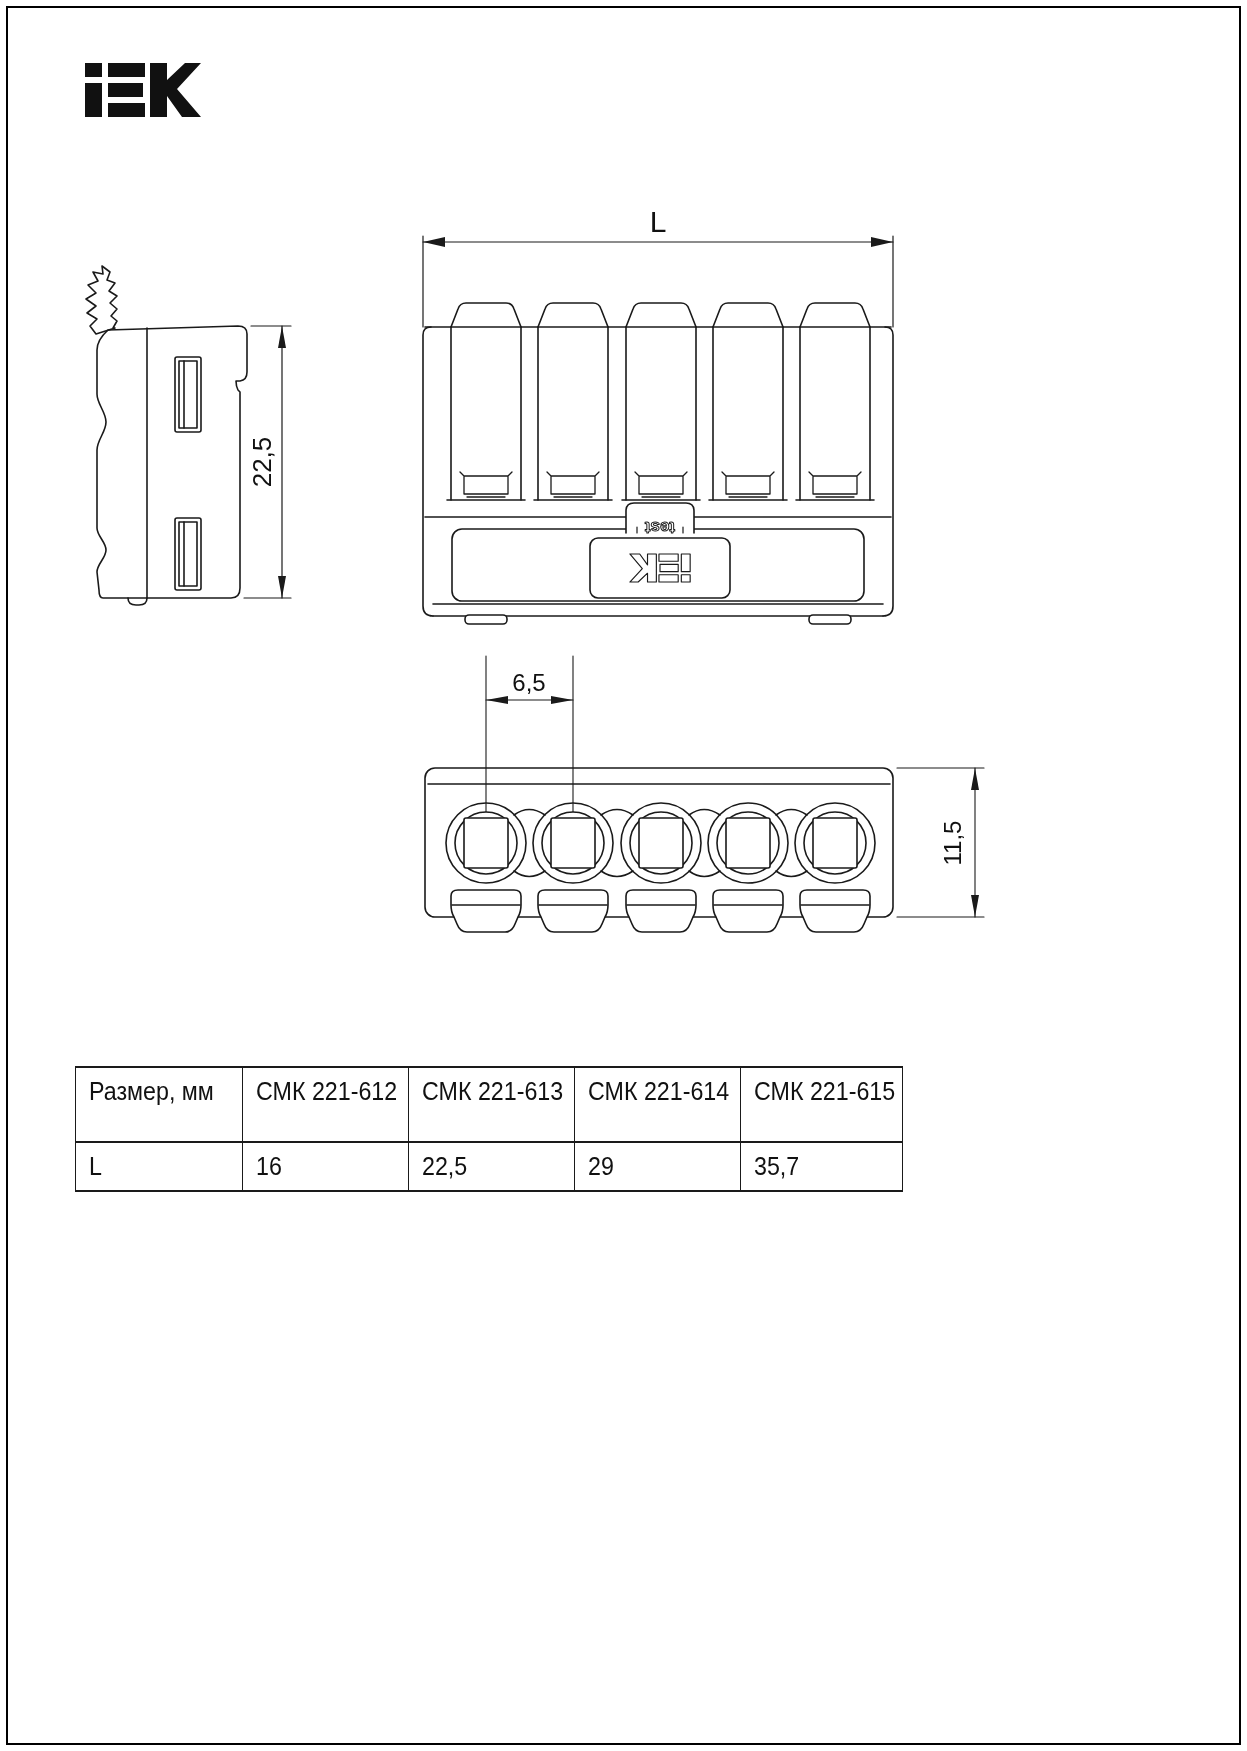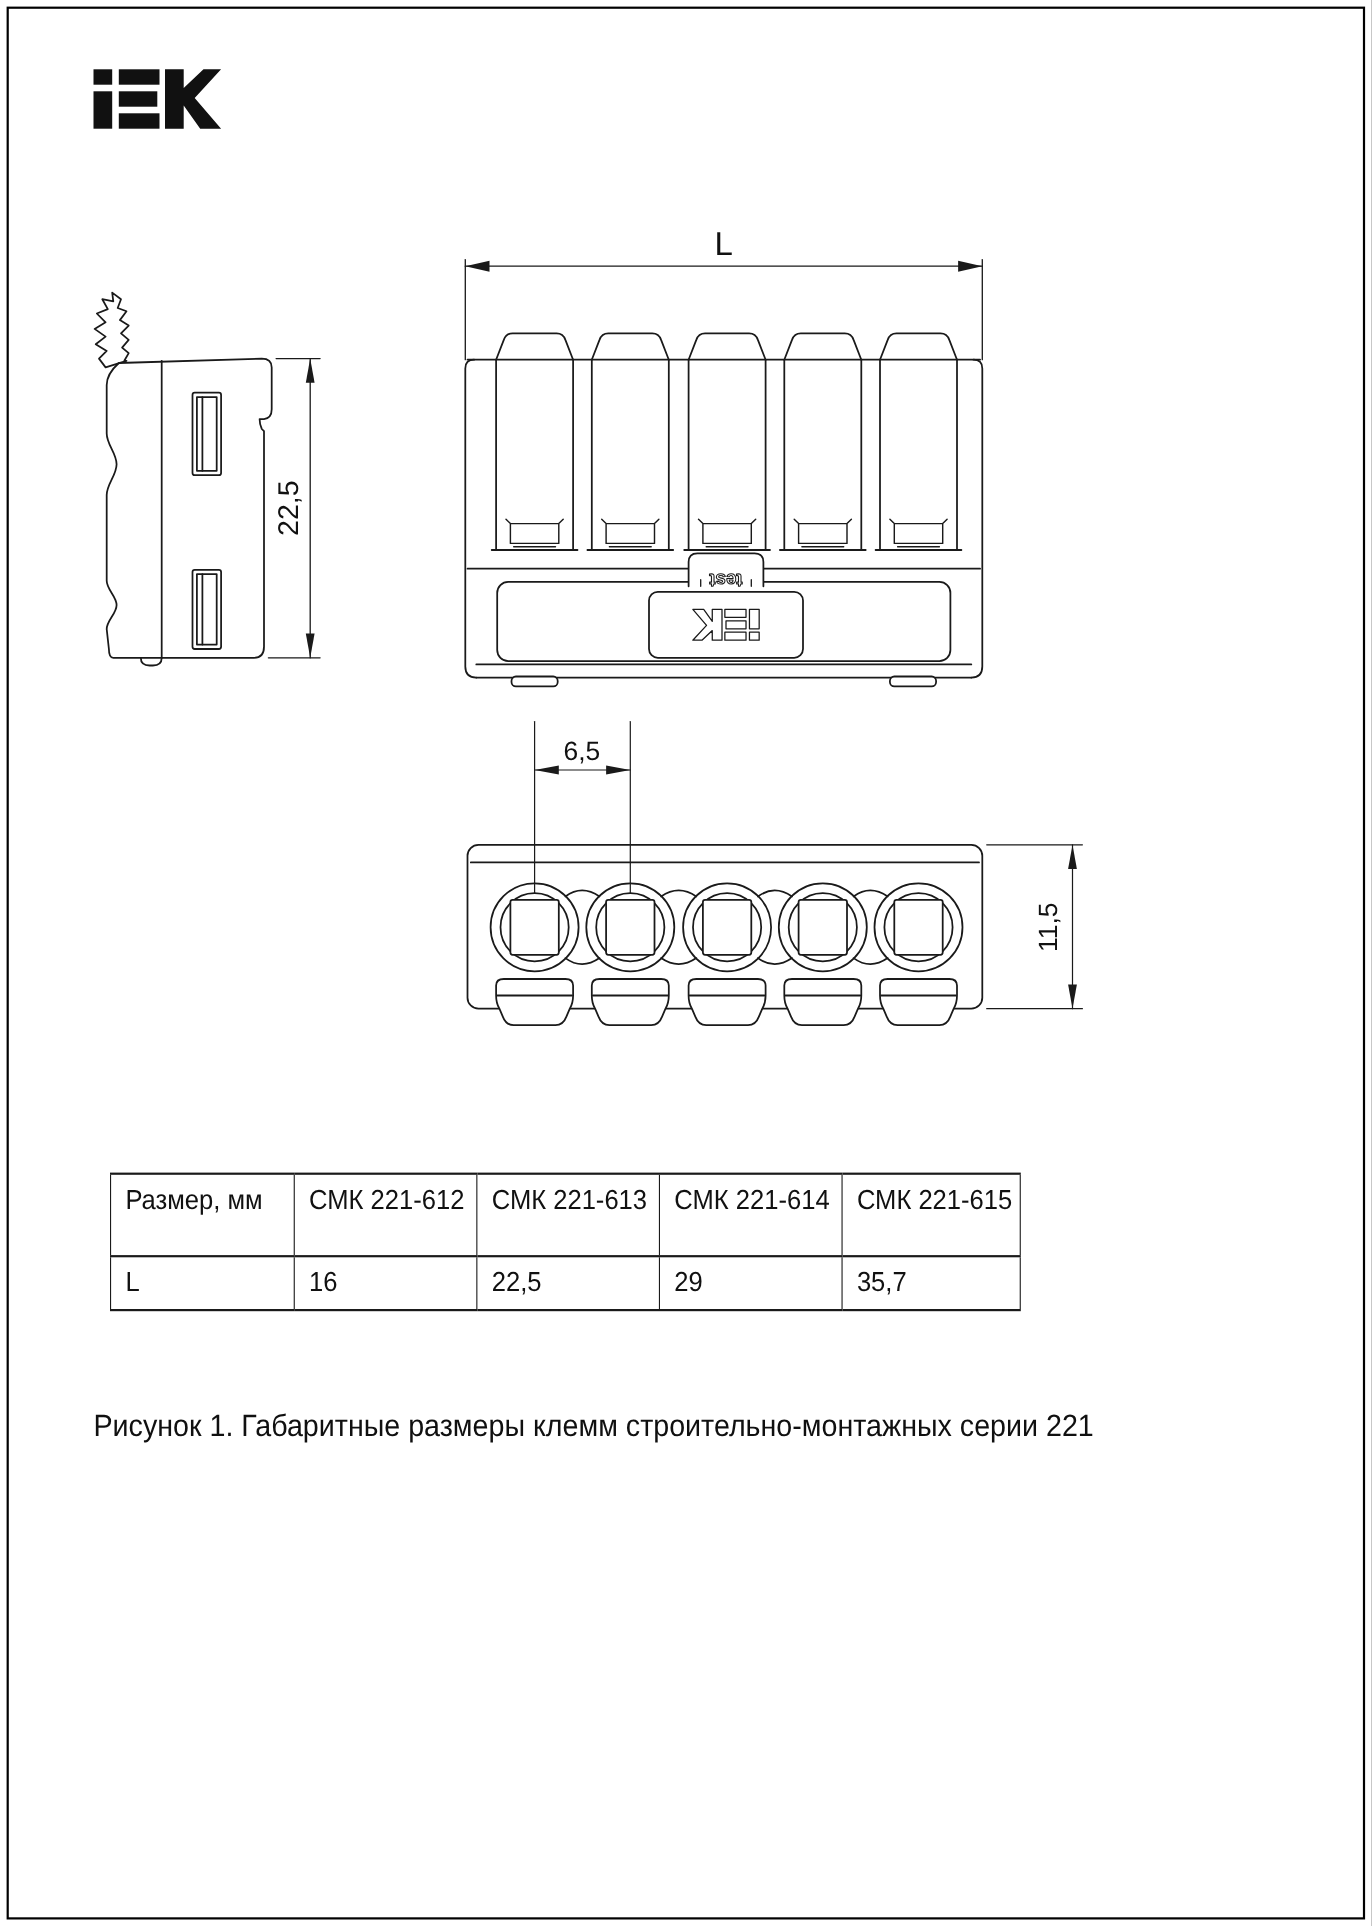--- a/index.html
+++ b/index.html
@@ -1,21 +1,21 @@
 <!DOCTYPE html>
 <html><head>
 <meta charset="utf-8">
 <style>
   html,body{margin:0;padding:0;background:#888;}
   .page{position:relative;width:1247px;height:1751px;background:#ffffff;margin:0 auto;
         font-family:"Liberation Sans", sans-serif;color:#111;overflow:hidden;}
   .frame{position:absolute;left:6px;top:6px;right:6px;bottom:6px;border:2px solid #000;}
   svg.drawing{position:absolute;left:0;top:0;}
   
-  table.dims{position:absolute;left:100px;top:1066px;width:827px;border-collapse:collapse;
+  table.dims{position:absolute;left:75px;top:1066px;width:827px;border-collapse:collapse;
              table-layout:fixed;font-size:25px;color:#111;}
   table.dims th, table.dims td{font-weight:normal;text-align:left;padding:0 0 0 13px;
              border-left:1.5px solid #1a1a1a;border-right:1.5px solid #1a1a1a;}
   table.dims tr.hdr th{height:64px;vertical-align:top;padding-top:9px;
              border-top:2px solid #1a1a1a;border-bottom:2px solid #1a1a1a;}
   table.dims tr.dat td{height:47px;vertical-align:middle;border-bottom:2px solid #1a1a1a;}
   .cond{display:inline-block;transform:scaleX(0.93);transform-origin:0 50%;white-space:nowrap;}
   .caption{position:absolute;left:85px;top:1280px;font-size:28px;color:#101010;}
   text{font-family:"Liberation Sans", sans-serif;}
 </style>
@@ -206,16 +206,13 @@
     <tr class="dat">
       <td><span class="cond">L</span></td>
       <td><span class="cond">16</span></td>
       <td><span class="cond">22,5</span></td>
       <td><span class="cond">29</span></td>
       <td><span class="cond">35,7</span></td>
     </tr>
   </tbody>
     </table>
 
-  <div class="caption">
-    <span class="cond">Рисунок 1. Габаритные размеры клемм строительно-монтажных серии 221</span>
-  </div>
 </div>
 
 </body></html>

